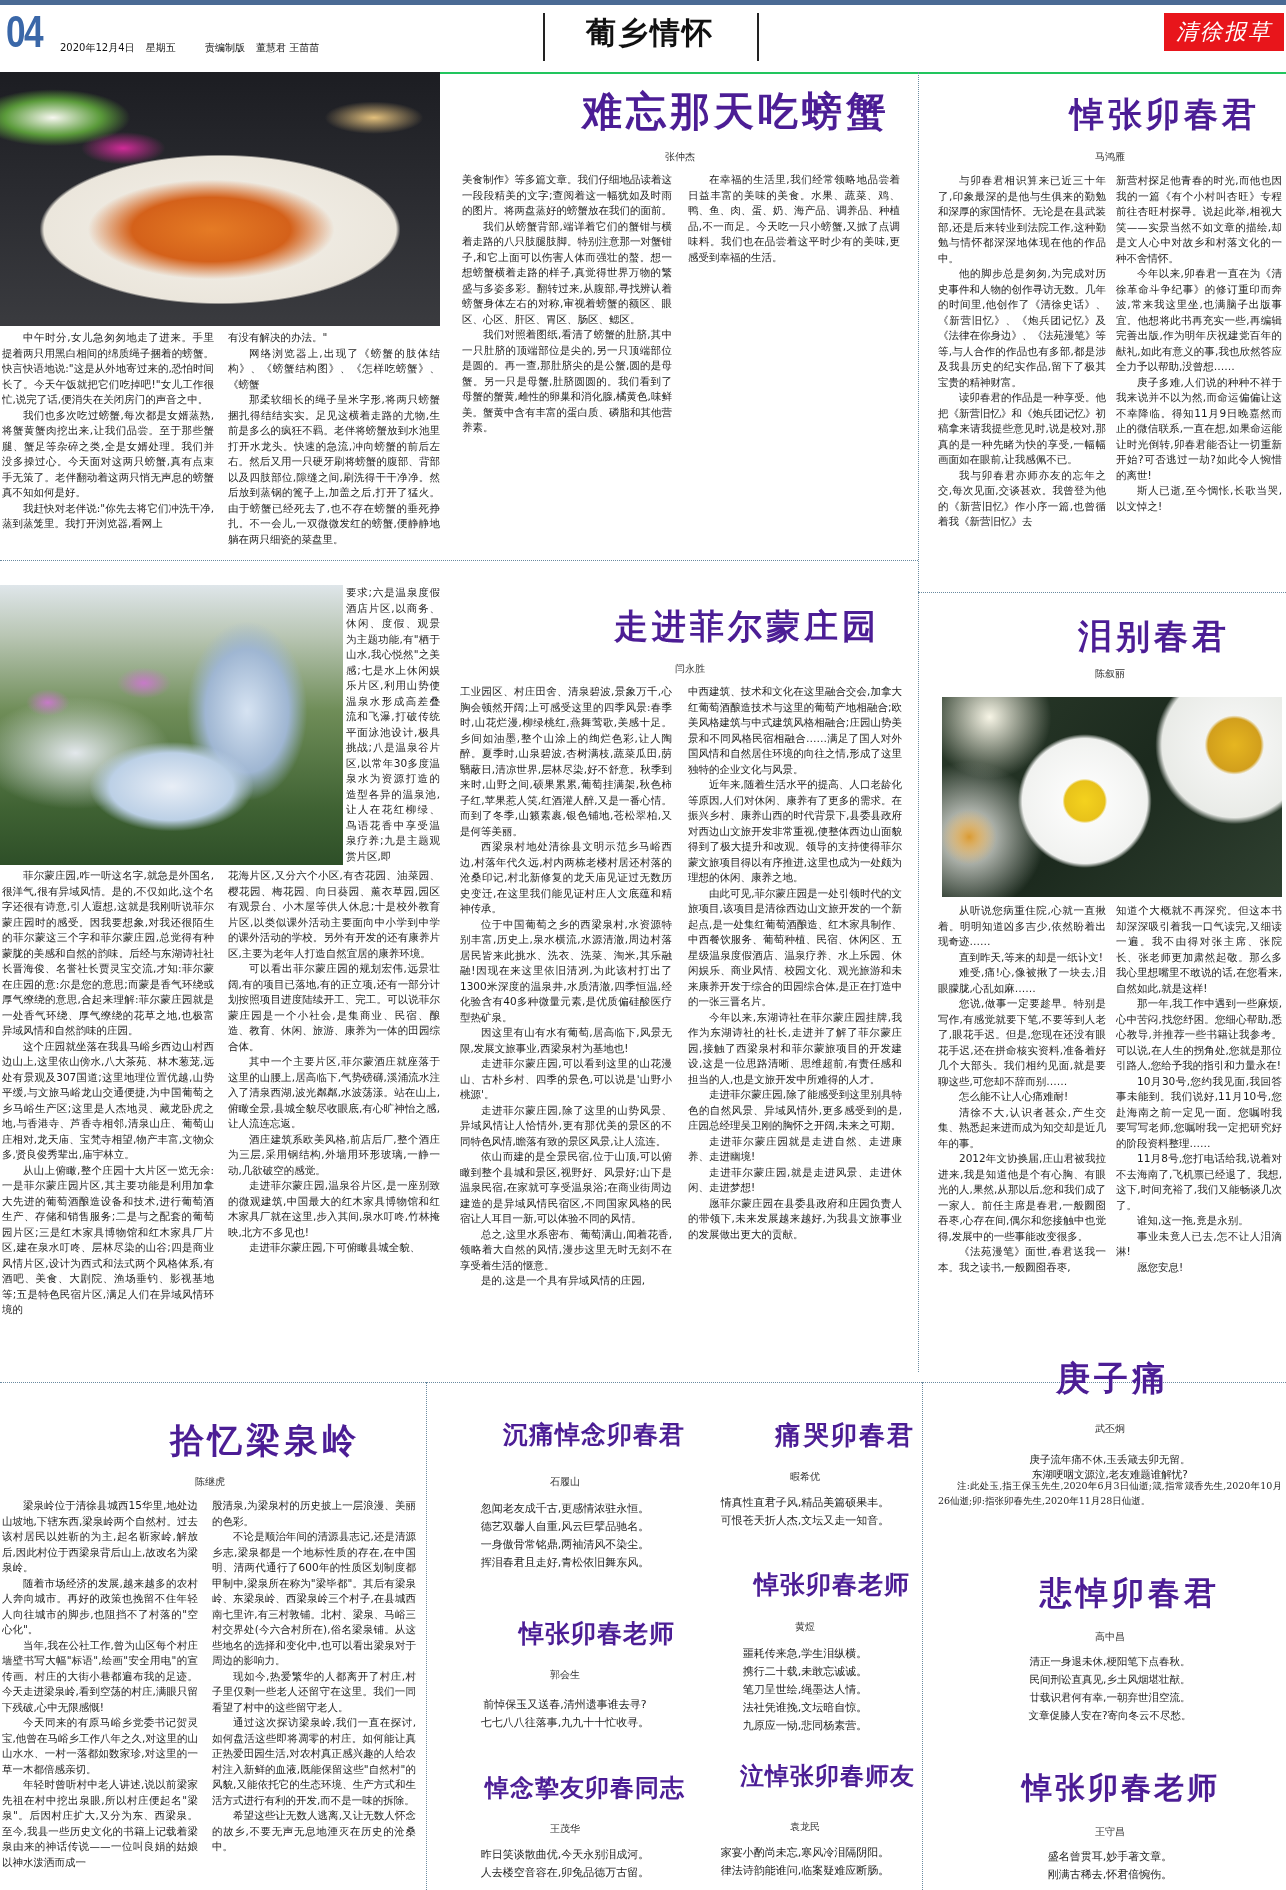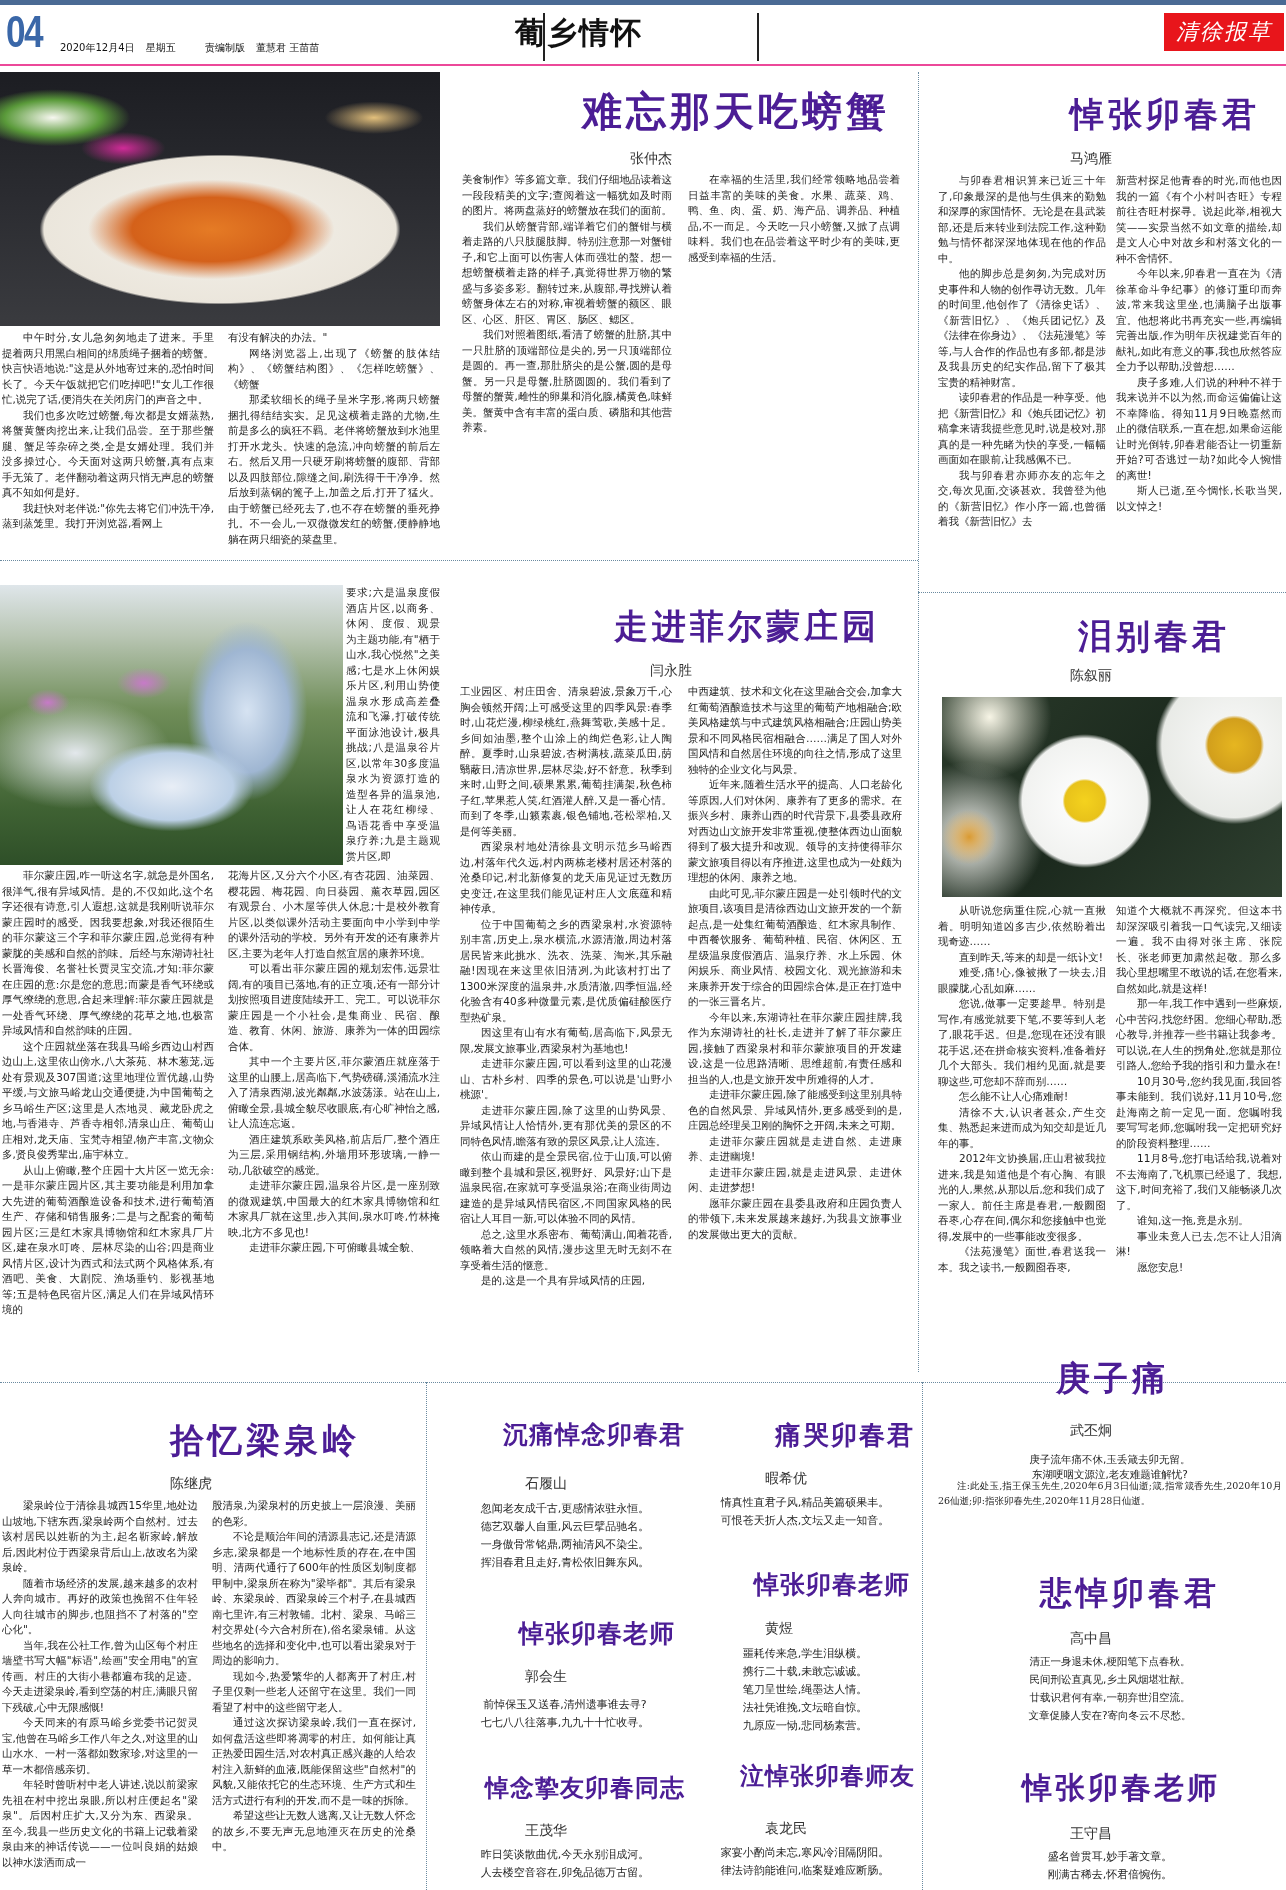--- a/index.html
+++ b/index.html
@@ -3,36 +3,36 @@
 <meta charset="utf-8">
 <style>
   * { box-sizing: border-box; margin: 0; padding: 0; }
   html, body { width: 1286px; height: 1890px; background: #ffffff; overflow: hidden; }
   body { position: relative; font-family: "DejaVu Sans", "Liberation Sans", sans-serif; color: #1a1a1a; }
 
   .abs { position: absolute; }
 
   
   .topbar { left: 0; top: 0; width: 1286px; height: 5px; background: #4a6a94; }
-  .masthead { left: 0; top: 5px; width: 1286px; height: 61px; border-bottom: 2px solid #ec4899; }
+  .masthead { left: 0; top: 5px; width: 1286px; height: 69px; border-bottom: 2px solid #22c55e; }
   .page-num { left: 6px; top: 2px; font-family: "Liberation Sans", sans-serif; font-weight: bold; font-size: 44px; color: #3a67a8; letter-spacing: -2px; transform: scaleX(0.8); transform-origin: left; }
   .issue-info { left: 60px; top: 36px; font-size: 10px; color: #111; white-space: nowrap; }
   .issue-info span { margin-right: 8px; }
   .issue-info .gap { margin-left: 18px; }
   .sep-line { top: 8px; width: 2px; height: 48px; background: #222; }
-  .section-title { left: 515px; top: 8px; width: 210px; text-align: left; font-size: 30px; font-weight: bold; letter-spacing: 2px; color: #111; }
+  .section-title { left: 545px; top: 8px; width: 210px; text-align: center; font-size: 30px; font-weight: bold; letter-spacing: 2px; color: #111; }
   .brand { left: 1164px; top: 8px; width: 120px; height: 38px; background: #e8151b; color: #fff; font-family: "DejaVu Serif", serif; font-style: italic; font-size: 22px; text-align: center; line-height: 38px; letter-spacing: 2px; }
 
   
   .hdots { height: 0; border-top: 1px dotted #6a8aa0; }
   .vdots { width: 0; border-left: 1px dotted #6a8aa0; }
 
   
   .title { text-align: right; font-family: Liberation Mono, monospace; font-weight: bold; color: #4c1d95; white-space: nowrap; }
-  .byline { font-family: Liberation Serif, serif; font-size: 14px; color: #333; }
+  .byline { text-align: center; font-family: Liberation Serif, serif; font-size: 10px; color: #333; }
 
   
   .body { font-size: 10.5px; line-height: 15.5px; color: #1e1e1e; text-align: justify; overflow: hidden; }
   .body p { text-indent: 2em; }
   .poem { font-size: 11px; line-height: 18px; text-align: center; color: #1e1e1e; }
 
   
   .photo { overflow: hidden; }
   .photo-crab { background:
       radial-gradient(ellipse 40% 28% at 48% 62%, #e57b25 0%, #d4611a 45%, rgba(0,0,0,0) 70%),

